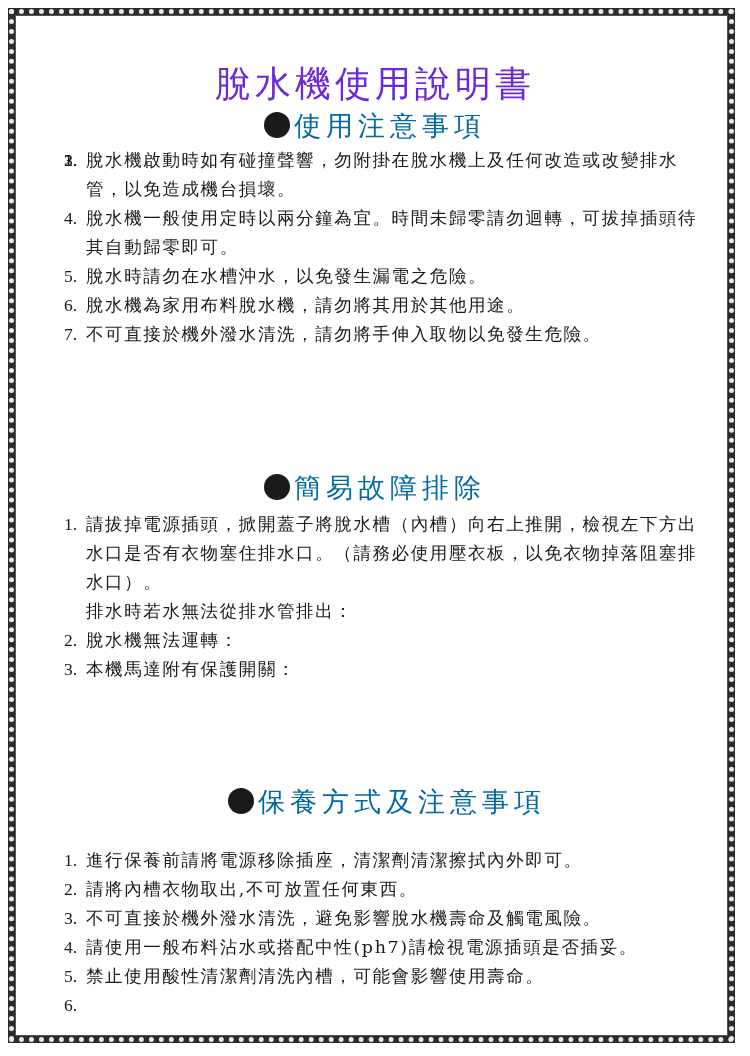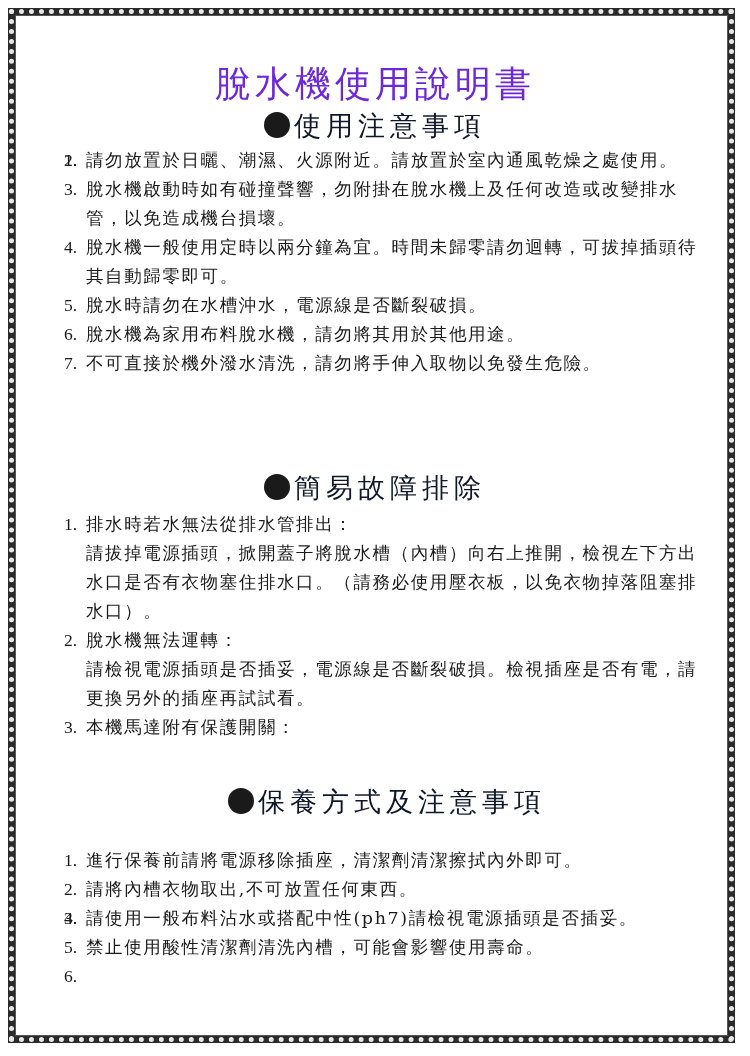--- a/index.html
+++ b/index.html
@@ -56,21 +56,21 @@
       font-weight: normal;
       color: #6d28d9;
     }
     .section-title {
       position: absolute;
       left: 0;
       width: 100%;
       text-align: center;
       font-size: 27px;
       letter-spacing: 5px;
-      color: #0f172a;
+      color: #0369a1;
     }
     .section-title .dot {
       display: inline-block;
       width: 26px;
       height: 26px;
       border-radius: 50%;
       background: #1a1a1a;
       vertical-align: -3px;
       margin-right: 4px;
     }
@@ -111,51 +111,50 @@
 
 <div class="frame"></div>
 
 <h1 class="doc-title">脫水機使用說明書</h1>
 
 <div class="section-title" id="sec1-title">
   <span class="dot"></span><span>使用注意事項</span>
 </div>
 <ol class="list" id="sec1-list">
   <li><span class="num">1.</span></li>
-  <li><span class="num">2.</span><span>請勿放置於日曬、潮濕、火源附近。請放置於室內通風乾燥之處使用。</span></li>
+  <li><span class="num">2.</span></li>
   <li><span class="num">3.</span><span>脫水機啟動時如有碰撞聲響，勿附掛在脫水機上及任何改造或改變排水管，以免造成機台損壞。</span></li>
   <li><span class="num">4.</span><span>脫水機一般使用定時以兩分鐘為宜。時間未歸零請勿迴轉，可拔掉插頭待其自動歸零即可。</span></li>
-  <li><span class="num">5.</span><span>脫水時請勿在水槽沖水，電源線是否斷裂破損。</span></li>
+  <li><span class="num">5.</span><span>脫水時請勿在水槽沖水，以免發生漏電之危險。</span></li>
   <li><span class="num">6.</span><span>脫水機為家用布料脫水機，請勿將其用於其他用途。</span></li>
   <li><span class="num">7.</span><span>不可直接於機外潑水清洗，請勿將手伸入取物以免發生危險。</span></li>
 </ol>
 
 <div class="section-title" id="sec2-title">
   <span class="dot"></span><span>簡易故障排除</span>
 </div>
 <ol class="list" id="sec2-list">
   <li>
       <span class="num">1.</span>
+      <span class="sub">請拔掉電源插頭，掀開蓋子將脫水槽（內槽）向右上推開，檢視左下方出水口是否有衣物塞住排水口。（請務必使用壓衣板，以免衣物掉落阻塞排水口）。</span>
       <span class="sub">排水時若水無法從排水管排出：</span>
-      <span class="sub">請拔掉電源插頭，掀開蓋子將脫水槽（內槽）向右上推開，檢視左下方出水口是否有衣物塞住排水口。（請務必使用壓衣板，以免衣物掉落阻塞排水口）。</span>
     </li>
   <li>
       <span class="num">2.</span>
       <span class="sub">脫水機無法運轉：</span>
-      <span class="sub">請檢視電源插頭是否插妥，電源線是否斷裂破損。檢視插座是否有電，請更換另外的插座再試試看。</span>
     </li>
   <li>
       <span class="num">3.</span>
       <span class="sub">本機馬達附有保護開關：</span>
     </li>
 </ol>
 
 <div class="section-title" id="sec3-title">
   <span class="dot"></span><span>保養方式及注意事項</span>
 </div>
 <ol class="list" id="sec3-list">
   <li><span class="num">1.</span><span>進行保養前請將電源移除插座，清潔劑清潔擦拭內外即可。</span></li>
   <li><span class="num">2.</span><span>請將內槽衣物取出,不可放置任何東西。</span></li>
-  <li><span class="num">3.</span></li>
+  <li><span class="num">3.</span><span>不可直接於機外潑水清洗，避免影響脫水機壽命及觸電風險。</span></li>
   <li><span class="num">4.</span><span>請使用一般布料沾水或搭配中性(ph7)請檢視電源插頭是否插妥。</span></li>
   <li><span class="num">5.</span><span>禁止使用酸性清潔劑清洗內槽，可能會影響使用壽命。</span></li>
   <li><span class="num">6.</span></li>
 </ol>
 
 </body></html>

